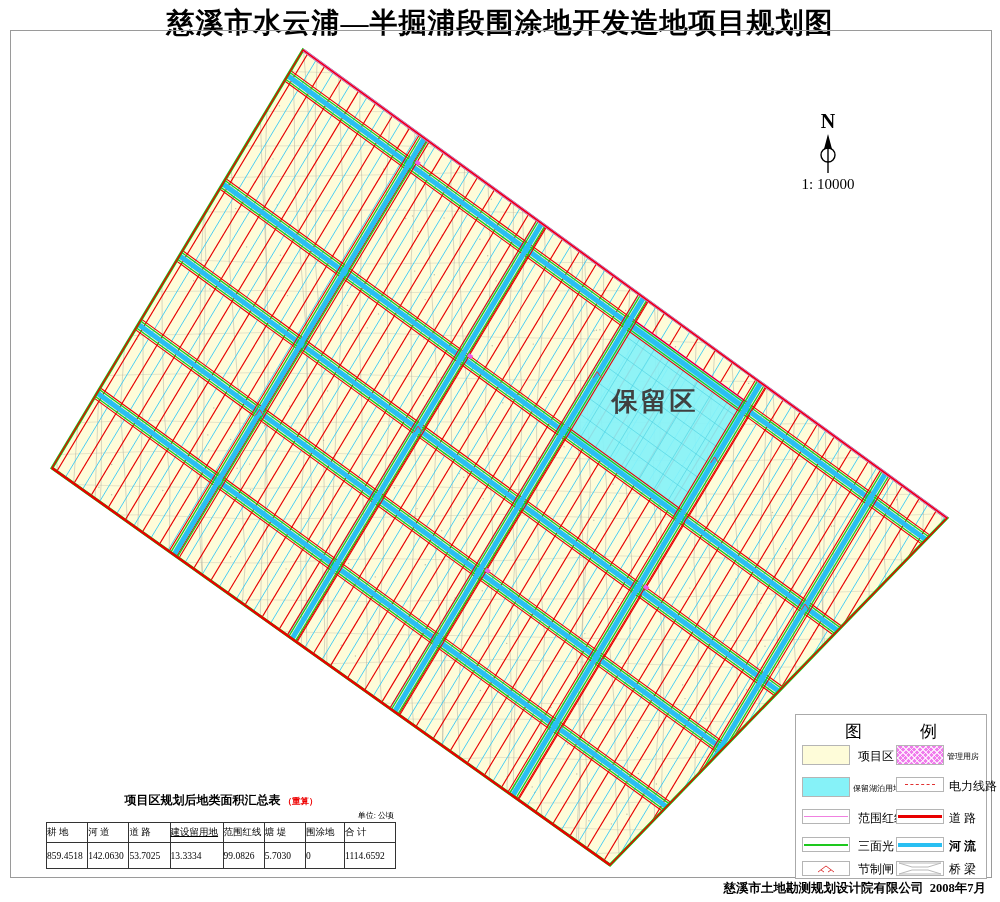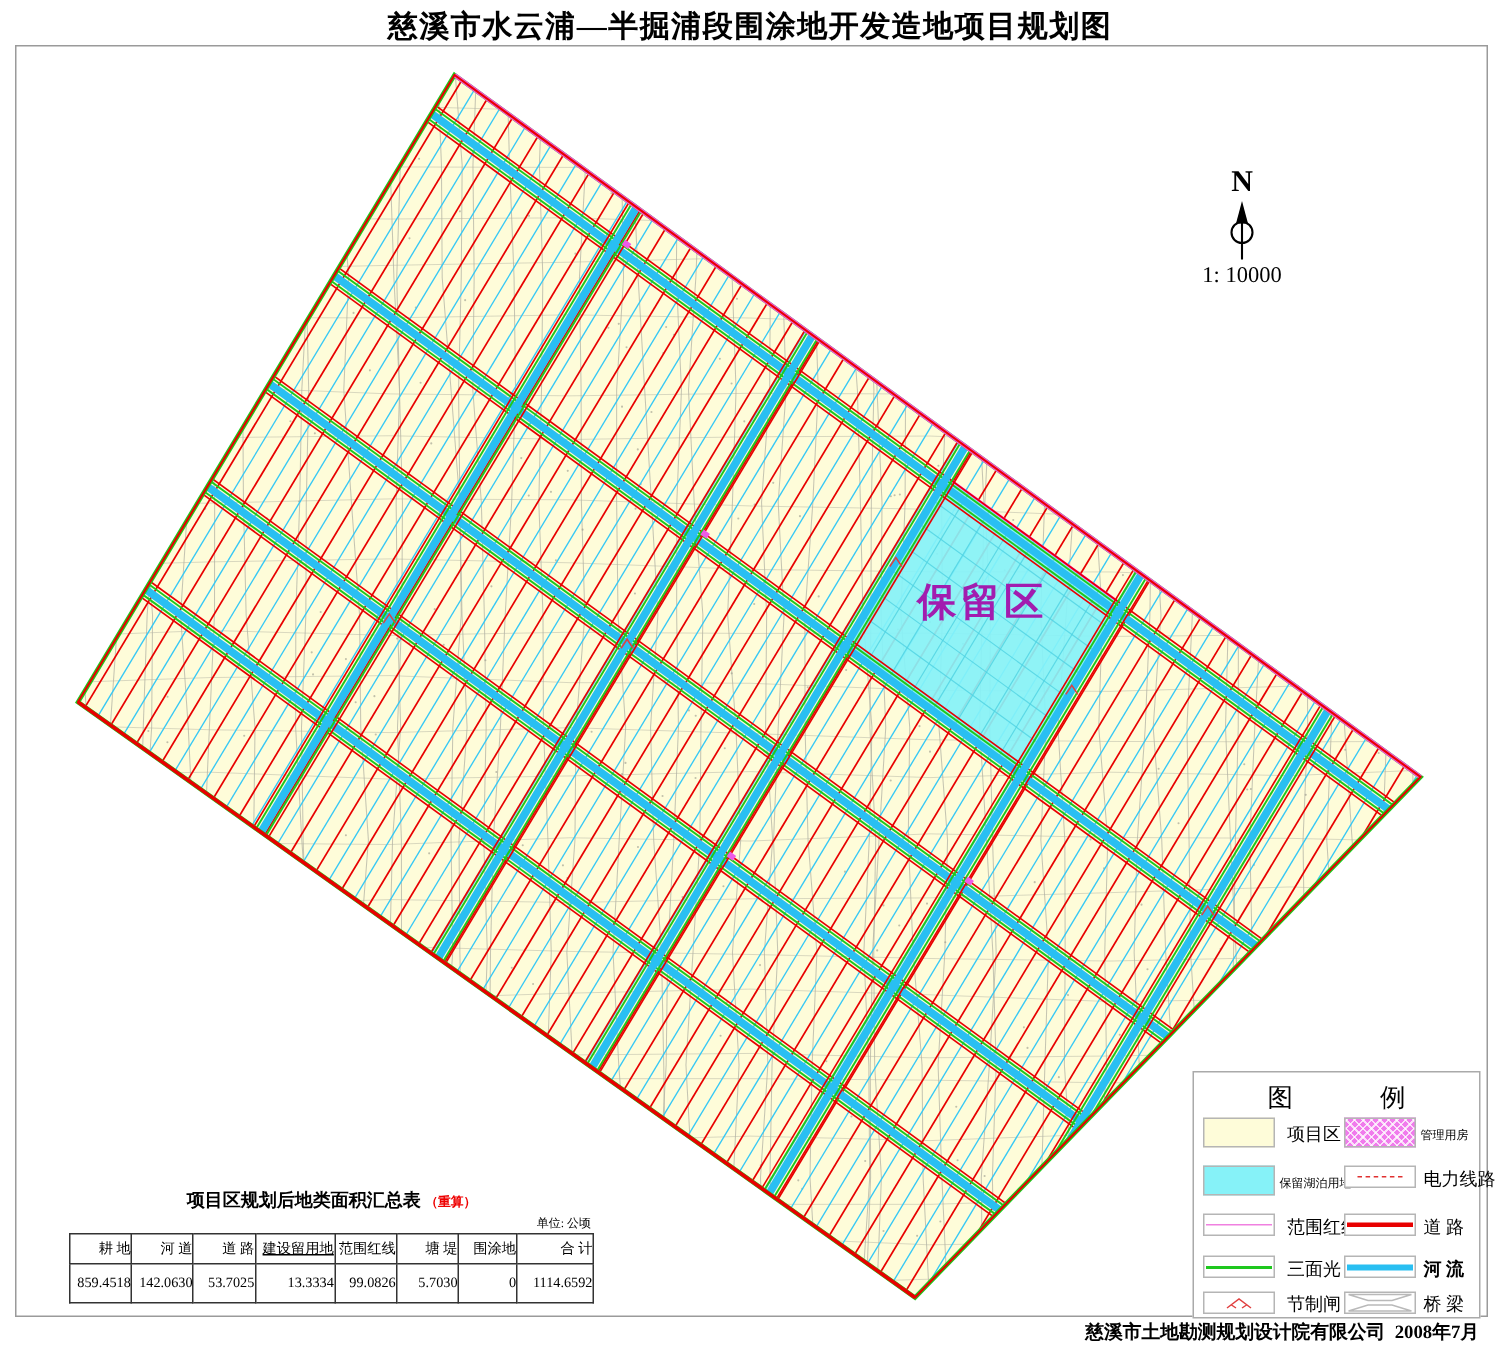--- a/index.html
+++ b/index.html
@@ -1,19 +1,19 @@
 <!DOCTYPE html>
 <html><head>
 <meta charset="utf-8">
 <style>
   html,body{margin:0;padding:0;background:#fff;}
   .page{position:relative;width:1000px;height:902px;background:#fff;overflow:hidden;
         font-family:"Liberation Serif","DejaVu Serif",serif;}
   .title{position:absolute;left:0;top:4px;width:1000px;text-align:center;
-         font-size:20px;font-weight:bold;letter-spacing:1px;color:#000;}
+         font-size:28px;font-weight:bold;letter-spacing:1px;color:#000;}
   .frame{position:absolute;left:10px;top:30px;width:980px;height:846px;
          border:1px solid #9a9a9a;}
   
   .north-n{position:absolute;left:808px;top:110px;width:40px;text-align:center;
            font-size:20px;font-weight:bold;}
   .compass{position:absolute;left:813px;top:132px;}
   .scale-text{position:absolute;left:786px;top:176px;width:84px;text-align:center;font-size:15px;}
   
   .reserve-label{position:absolute;left:598px;top:384px;width:114px;text-align:center;
                  font-size:26px;letter-spacing:3px;color:#f33;font-weight:bold;}
@@ -38,21 +38,21 @@
   .l-pink{border-top:1px solid #F080E0;}
   .l-power{width:30px;border-top:1px dashed #e03030;}
   .llabel{position:absolute;top:3px;font-size:12px;white-space:nowrap;}
   .llabel.small{font-size:8px;top:6px;}
   
   .areas{position:absolute;left:46px;top:792px;width:350px;font-size:9.5px;}
   .areas-title{text-align:center;font-size:12px;font-weight:bold;}
   .areas-note{color:#e00;font-size:8.5px;font-weight:bold;}
   .areas-unit{text-align:right;font-size:8px;margin:1px 2px 1px 0;}
   table.at{width:100%;border-collapse:collapse;table-layout:fixed;}
-  table.at td{border:1px solid #333;text-align:right;padding:0;font-size:9.5px;}
+  table.at td{border:1px solid #333;text-align:left;padding:0;font-size:9.5px;}
   table.at tr.hd td{height:19px;}
   table.at tr.vl td{height:25px;}
   
   .footer{position:absolute;right:14px;top:880px;font-size:12.5px;font-weight:bold;white-space:pre;}
   svg.mapcanvas{position:absolute;left:0;top:0;}
 </style>
 </head>
 <body>
 
 <div class="page">
@@ -621,21 +621,21 @@
     </svg>
 
   <div class="north-n">N</div>
   <svg class="compass" width="30" height="44" viewBox="0 0 30 44">
     <line x1="15" y1="7" x2="15" y2="41" stroke="#000" stroke-width="1.4"></line>
     <polygon points="15,2 11,17 19,17" fill="#000"></polygon>
     <circle cx="15" cy="23" r="7" fill="none" stroke="#000" stroke-width="1.4"></circle>
   </svg>
   <div class="scale-text">1: 10000</div>
 
-  <div class="reserve-label" style="color: #a21caf;">保留区</div>
+  <div class="reserve-label" style="color: #404040;">保留区</div>
 
   <div class="legend">
     <div class="legend-title">
       <span>图</span>
       <span>例</span>
     </div>
 
     <div class="lrow" style="left:6px;top:30px;">
       <div class="swatch sw-project"></div>
       <div class="llabel" style="left:56px;">项目区</div>

